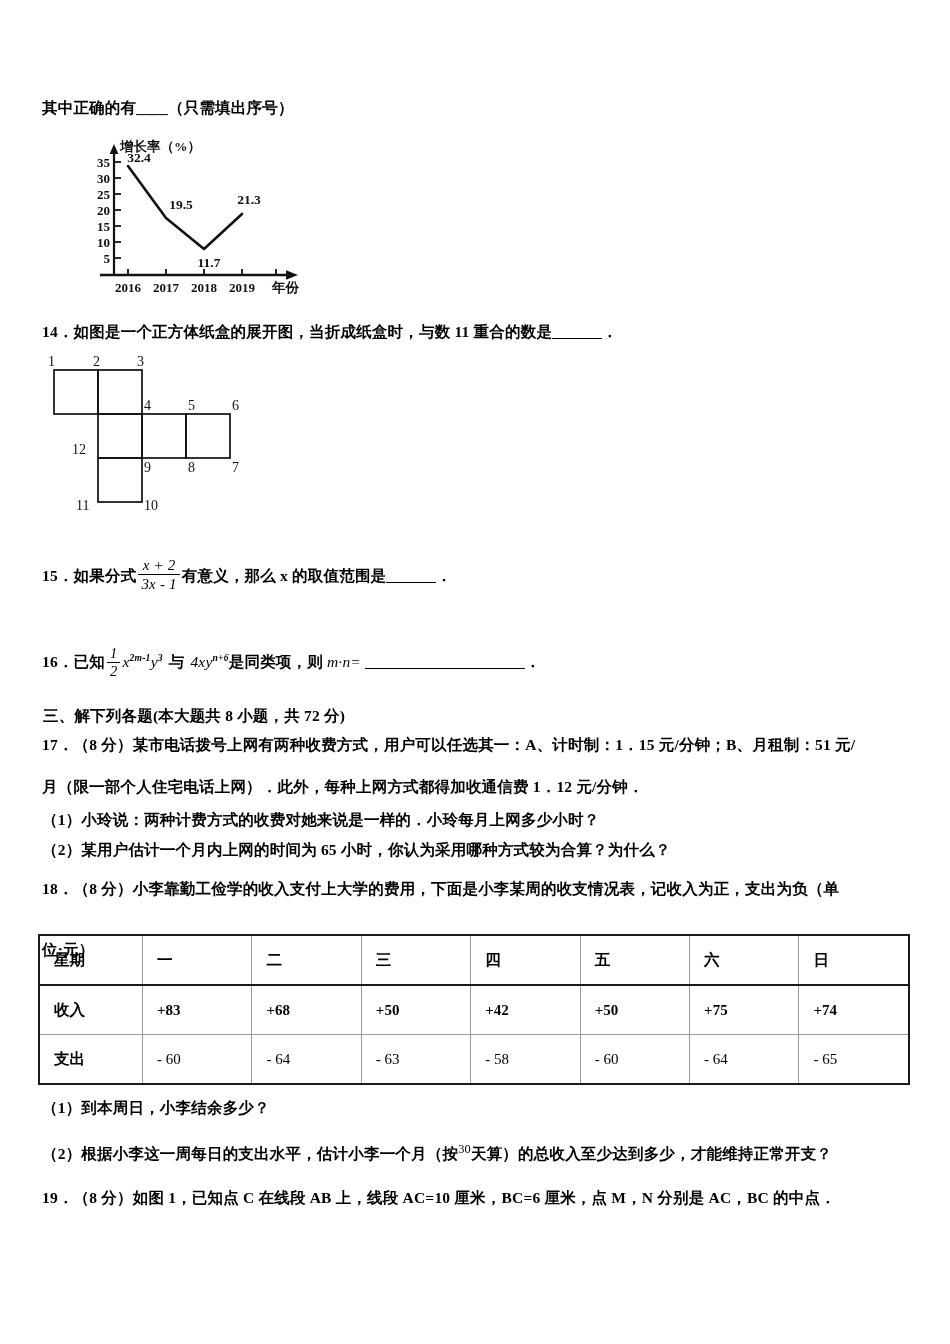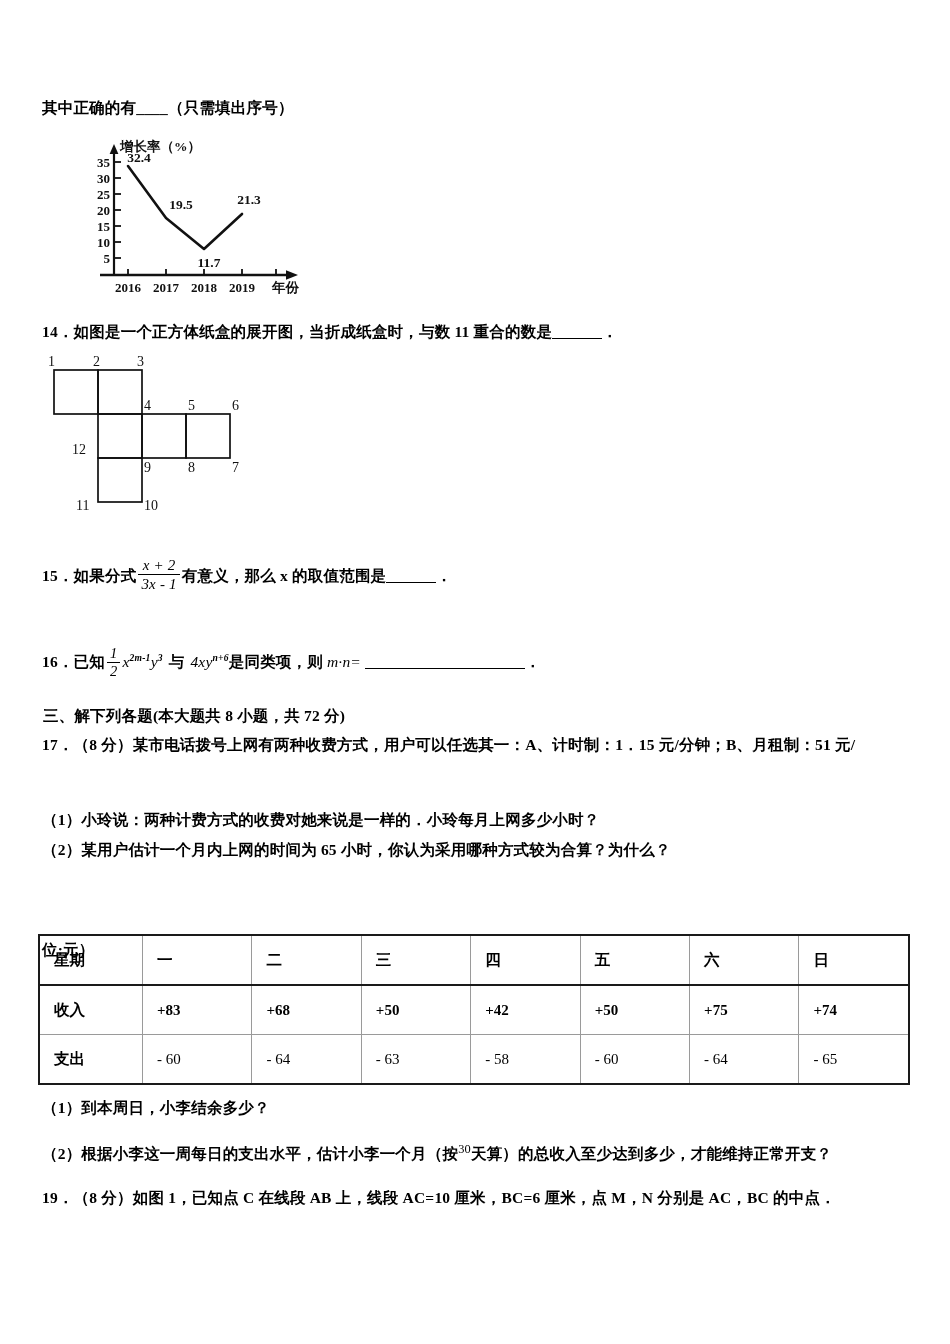--- a/index.html
+++ b/index.html
@@ -237,27 +237,33 @@
     <span>16．</span><span>已知</span><span class="frac small"><span class="num">1</span><span class="den">2</span></span><span class="mathit">x</span><sup class="sm">2m-1</sup><span class="mathit">y</span><sup class="sm">3</sup><span style="padding:0 6px">与</span><span class="mathit">4xy</span><sup class="sm">n+6</sup><span>是同类项，则</span><span class="mathit" style="padding:0 4px">m·n=</span><span class="blank-l"></span><span>．</span>
   </div>
 
   <div class="qline" style="left:43px; top:704px;">
     <span>三、解下列各题(本大题共 8 小题，共 72 分)</span>
   </div>
 
   <div class="qline" style="left:42px; top:733px;">
     <span>17．</span><span>（8 分）</span><span>某市电话拨号上网有两种收费方式，用户可以任选其一：A、计时制：1．15 元/分钟；B、月租制：51 元/</span>
   </div>
+  <div class="qline" style="left:42px; top:775px;">
+    <span>月（限一部个人住宅电话上网）．此外，每种上网方式都得加收通信费 1．12 元/分钟．</span>
+  </div>
   <div class="qline" style="left:42px; top:808px;">
     <span>（1）小玲说：两种计费方式的收费对她来说是一样的．小玲每月上网多少小时？</span>
   </div>
   <div class="qline" style="left:42px; top:838px;">
     <span>（2）某用户估计一个月内上网的时间为 65 小时，你认为采用哪种方式较为合算？为什么？</span>
   </div>
 
+  <div class="qline" style="left:42px; top:877px;">
+    <span>18．</span><span>（8 分）</span><span>小李靠勤工俭学的收入支付上大学的费用，下面是小李某周的收支情况表，记收入为正，支出为负（单</span>
+  </div>
   <div class="qline" style="left:42px; top:912px;margin-top:26px;">
     <span>位:元）</span>
   </div>
 
   <table id="income-table">
     <tbody>
       <tr class="head">
         <td class="c0 outer-top">星期</td>
         <td class="ccol outer-top">一</td>
         <td class="ccol outer-top">二</td>

